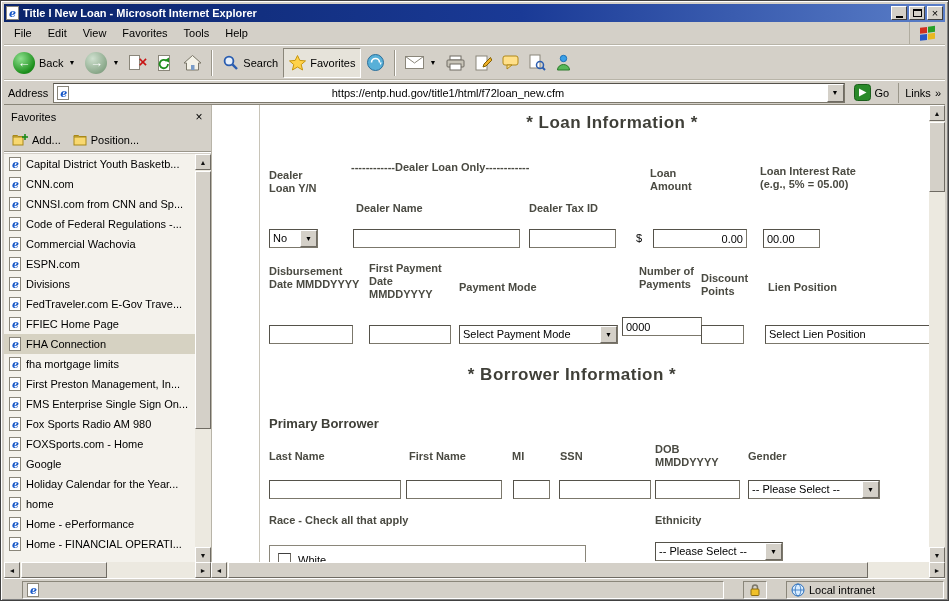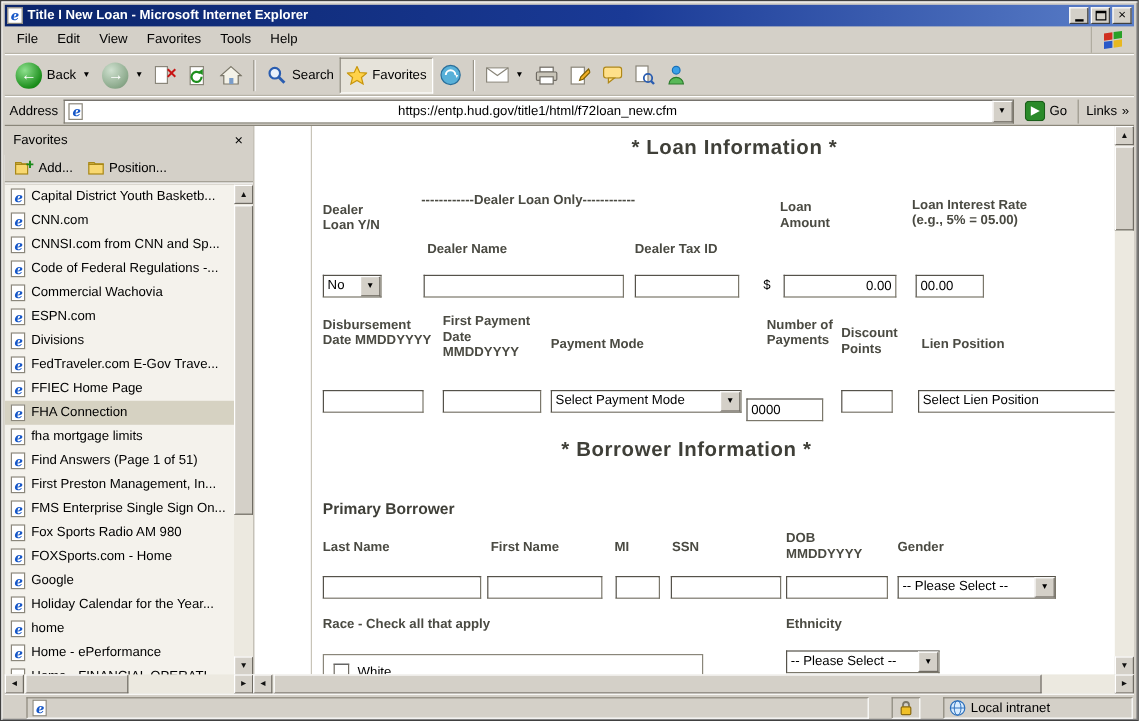--- a/index.html
+++ b/index.html
@@ -353,24 +353,20 @@
         <div class="fav-item sel">
             <span class="page-e"></span>
             <span>FHA Connection</span>
           </div>
         <div class="fav-item">
             <span class="page-e"></span>
             <span>fha mortgage limits</span>
           </div>
         <div class="fav-item">
             <span class="page-e"></span>
-            <span>Find Answers (Page 1 of 51)</span>
-          </div>
-        <div class="fav-item">
-            <span class="page-e"></span>
             <span>First Preston Management, In...</span>
           </div>
         <div class="fav-item">
             <span class="page-e"></span>
             <span>FMS Enterprise Single Sign On...</span>
           </div>
         <div class="fav-item">
             <span class="page-e"></span>
             <span>Fox Sports Radio AM 980</span>
           </div>
@@ -440,21 +436,21 @@
         <div class="lbl" style="left:427px; top:160px; width:68px;">Number of Payments</div>
         <div class="lbl" style="left:489px; top:167px; width:58px;">Discount Points</div>
         <div class="lbl" style="left:556px; top:176px;">Lien Position</div>
 
         <input class="fin" style="left: 57px; top: 220px; width: 84px;">
         <input class="fin" style="left: 157px; top: 220px; width: 82px;">
         <div class="fsel" style="left:247px; top:220px; width:159px;">
           <span class="v">Select Payment Mode</span>
           <span class="d">▼</span>
         </div>
-        <input class="fin" style="left: 410px; top: 227px; width: 64px;" value="0000">
+        <input class="fin" style="left: 410px; top: 212px; width: 80px;" value="0000">
         <input class="fin" style="left: 489px; top: 220px; width: 43px;">
         <div class="fsel" style="left:553px; top:220px; width:185px;">
           <span class="v">Select Lien Position</span>
 
         </div>
 
         <div class="h1" style="top:260px;">* Borrower Information *</div>
         <div class="lbl" style="left:57px; top:312px; font-size:13px; color:#3f3f38;">Primary Borrower</div>
 
         <div class="lbl" style="left:57px; top:345px;">Last Name</div>

